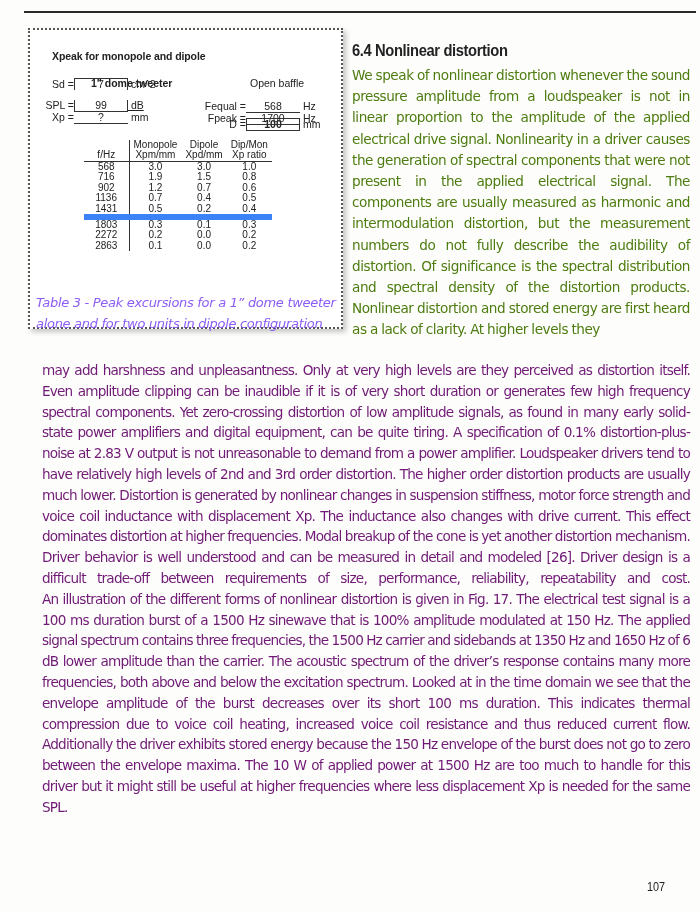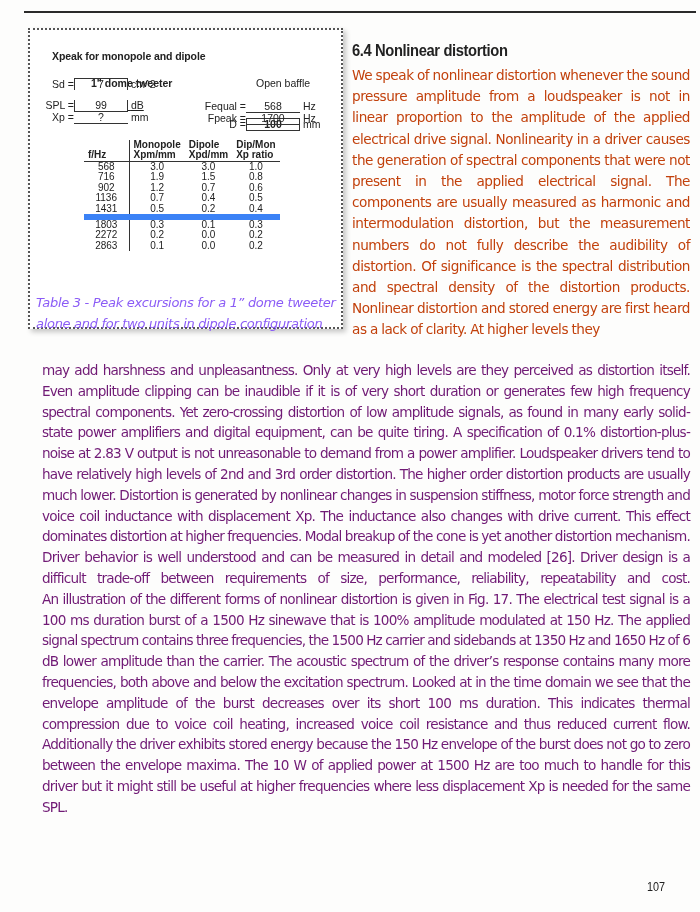--- a/index.html
+++ b/index.html
@@ -17,31 +17,31 @@
 
     .xp-title { position: absolute; left: 52px; top: 50px; font: bold 10.5px "Liberation Sans", sans-serif; letter-spacing: -0.1px; }
 
     .param { position: absolute; font: 10.5px "Liberation Sans", sans-serif; line-height: 11px; white-space: nowrap; }
     .param.b { font-weight: bold; }
     .param .lbl { display: inline-block; text-align: right; }
     .param .val { display: inline-block; text-align: center; }
     .boxed { border: 1px solid #333; }
 
     .grid-table { position: absolute; left: 84px; top: 140px; border-collapse: collapse; font: 10px "Liberation Sans", sans-serif; }
-    .grid-table th { font-weight: bold; line-height: 10px; padding: 0 4px 1px 4px; text-align: left; vertical-align: bottom; }
+    .grid-table th { font-weight: normal; line-height: 10px; padding: 0 4px 1px 4px; text-align: center; vertical-align: bottom; }
     .grid-table td { text-align: center; line-height: 10.4px; padding: 0 4px; }
     .grid-table .fcol { border-right: 1px solid #333; width: 45px; }
     .grid-table thead tr { border-bottom: 1.5px solid #333; }
     .grid-table tr.sep { border-top: 6px solid #3b82f6; margin-top: 33px; }
 
     .caption { position: absolute; left: 36px; top: 292px; width: 300px; font: italic 13px "DejaVu Sans", sans-serif; line-height: 21px; color: #8b5cf6; letter-spacing: -0.3px; }
 
     .section-title { position: absolute; left: 352px; top: 42px; font: bold 16px "Liberation Sans", sans-serif; letter-spacing: -0.4px; transform: scaleX(0.92); transform-origin: left; }
 
-    .col-text { position: absolute; left: 352px; top: 65px; width: 338px; font: 13.6px "DejaVu Sans", sans-serif; line-height: 21.2px; text-align: justify; letter-spacing: -0.45px; word-spacing: -0.5px; color: #c2410c; }
+    .col-text { position: absolute; left: 352px; top: 65px; width: 338px; font: 13.6px "DejaVu Sans", sans-serif; line-height: 21.2px; text-align: justify; letter-spacing: -0.45px; word-spacing: -0.5px; color: #4d7c0f; }
 
     .body-text { position: absolute; left: 42px; top: 360px; width: 648px; font: 13.6px "DejaVu Sans", sans-serif; line-height: 20.8px; letter-spacing: -0.8px; word-spacing: -0.4px; color: #701a75; }
     .body-text p { text-align: justify; text-align-last: justify; }
     .body-text p.last { text-align-last: left; }
 
     .page-number { position: absolute; left: 646px; top: 880px; font: 12px "Liberation Sans", sans-serif; color: #222; transform: scaleX(0.9); }
   </style>
 </head>
 <body>
 
@@ -58,21 +58,21 @@
 </div>
 <div class="param" style="left:44px; top:100px;text-decoration:underline;">
   <span class="lbl" style="width:30px;">SPL =</span><span class="val boxed" style="width:54px; border-top:none;">99</span>
   <span>dB</span>
 </div>
 <div class="param" style="left:44px; top:112px;">
   <span class="lbl" style="width:30px;">Xp =</span><span class="val" style="width:54px; border-bottom:1px solid #333;">?</span>
   <span>mm</span>
 </div>
 
-<div class="param" style="left:256px; top:78px;">Open baffle</div>
+<div class="param" style="left:250px; top:78px;">Open baffle</div>
 <div class="param" style="left:196px; top:89px;margin-top:29px;">
   <span class="lbl" style="width:50px;">D =</span><span class="val boxed" style="width:54px; font-weight:bold;">100</span>
   <span>mm</span>
 </div>
 <div class="param" style="left:196px; top:101px;">
   <span class="lbl" style="width:50px;">Fequal =</span><span class="val" style="width:54px; border-bottom:1px solid #333;">568</span>
   <span>Hz</span>
 </div>
 <div class="param" style="left:196px; top:113px;">
   <span class="lbl" style="width:50px;">Fpeak =</span><span class="val" style="width:54px; border-bottom:1px solid #333;">1700</span>

